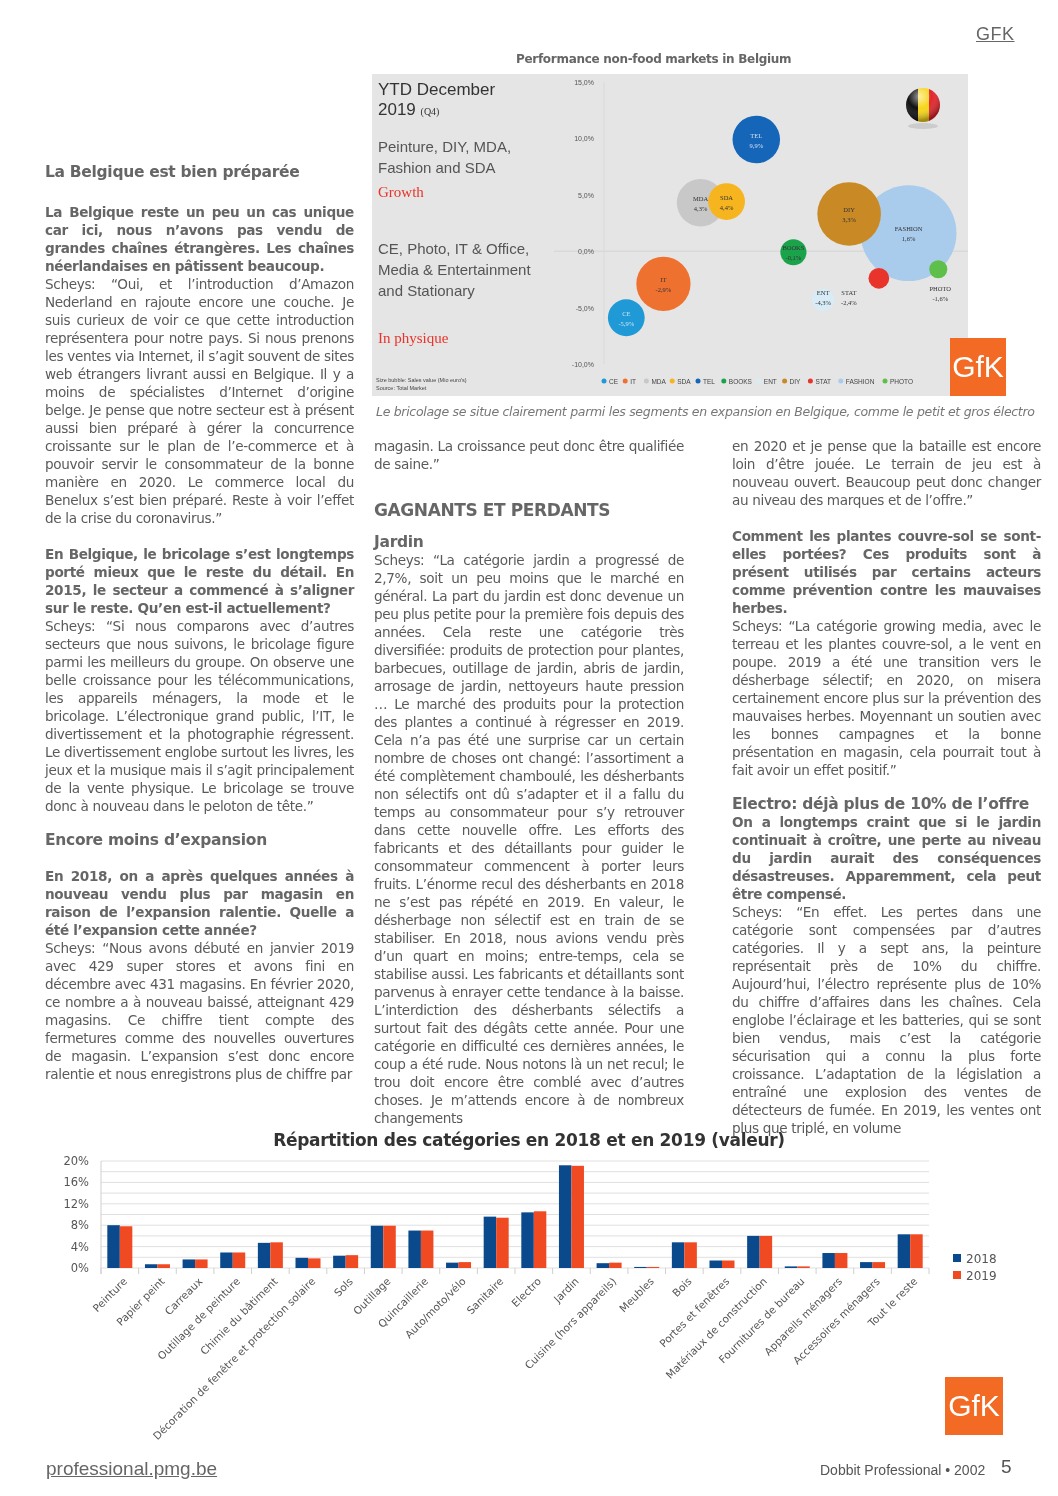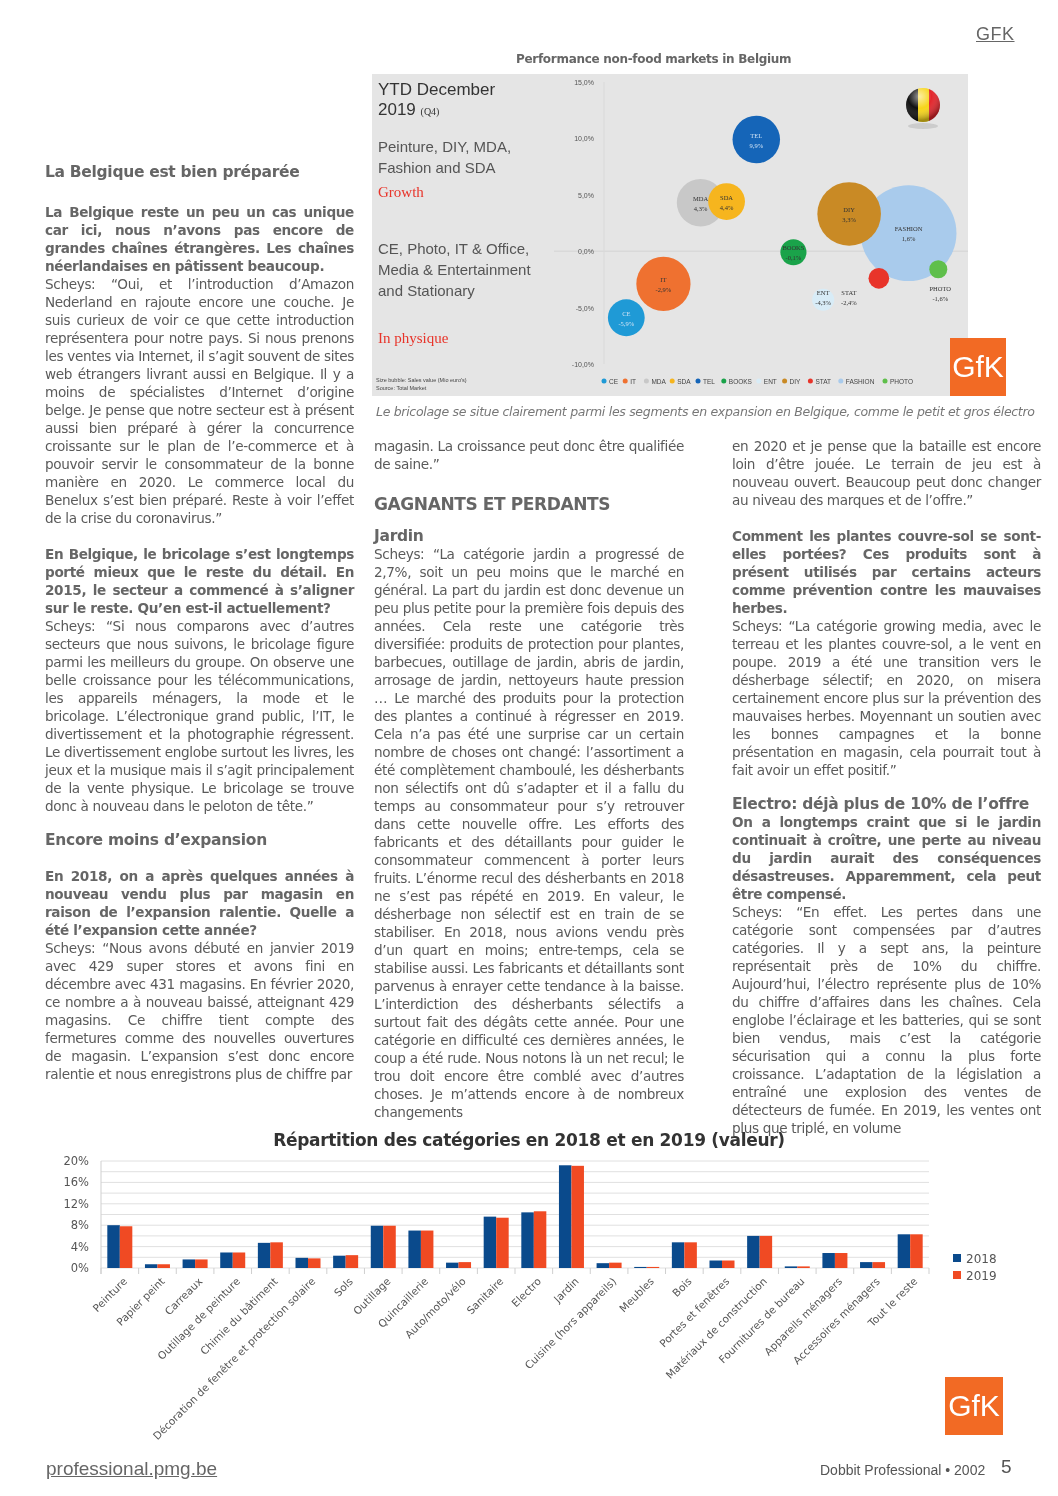--- a/index.html
+++ b/index.html
@@ -142,32 +142,32 @@
       </g>
       <circle cx="0" cy="0" r="17" fill="url(#gloss)"></circle>
     </g>
   </svg>
   <div class="abs gfk-box" style="left:578px;top:264px;width:56px;height:58px;font-size:30px;">GfK</div>
 </div>
 <div class="abs caption">Le bricolage se situe clairement parmi les segments en expansion en Belgique, comme le petit et gros électro</div>
 
 <div class="col" style="left:45px;top:163px;width:309px;">
   <p class="h2">La Belgique est bien préparée</p>
-  <p class="q" style="margin-top:22px;">La Belgique reste un peu un cas unique car ici, nous n’avons pas encore de grandes chaînes étrangères. Les chaînes néerlandaises en pâtissent beaucoup.</p>
+  <p class="q" style="margin-top:22px;">La Belgique reste un peu un cas unique car ici, nous n’avons pas vendu de grandes chaînes étrangères. Les chaînes néerlandaises en pâtissent beaucoup.</p>
   <p>Scheys: “Oui, et l’introduction d’Amazon Nederland en rajoute encore une couche. Je suis curieux de voir ce que cette introduction représentera pour notre pays. Si nous prenons les ventes via Internet, il s’agit souvent de sites web étrangers livrant aussi en Belgique. Il y a moins de spécialistes d’Internet d’origine belge. Je pense que notre secteur est à présent aussi bien préparé à gérer la concurrence croissante sur le plan de l’e-commerce et à pouvoir servir le consommateur de la bonne manière en 2020. Le commerce local du Benelux s’est bien préparé. Reste à voir l’effet de la crise du coronavirus.”</p>
   <p class="q" style="margin-top:18px;">En Belgique, le bricolage s’est longtemps porté mieux que le reste du détail. En 2015, le secteur a commencé à s’aligner sur le reste. Qu’en est-il actuellement?</p>
   <p>Scheys: “Si nous comparons avec d’autres secteurs que nous suivons, le bricolage figure parmi les meilleurs du groupe. On observe une belle croissance pour les télécommunications, les appareils ménagers, la mode et le bricolage. L’électronique grand public, l’IT, le divertissement et la photographie régressent. Le divertissement englobe surtout les livres, les jeux et la musique mais il s’agit principalement de la vente physique. Le bricolage se trouve donc à nouveau dans le peloton de tête.”</p>
   <p class="h2" style="margin-top:16px;">Encore moins d’expansion</p>
   <p class="q" style="margin-top:18px;">En 2018, on a après quelques années à nouveau vendu plus par magasin en raison de l’expansion ralentie. Quelle a été l’expansion cette année?</p>
   <p>Scheys: “Nous avons débuté en janvier 2019 avec 429 super stores et avons fini en décembre avec 431 magasins. En février 2020, ce nombre a à nouveau baissé, atteignant 429 magasins. Ce chiffre tient compte des fermetures comme des nouvelles ouvertures de magasin. L’expansion s’est donc encore ralentie et nous enregistrons plus de chiffre par</p>
 </div>
 
 <div class="col" style="left:374px;top:437px;width:310px;">
   <p>magasin. La croissance peut donc être qualifiée de saine.”</p>
-  <p class="h1" style="margin-top:22px;">GAGNANTS ET PERDANTS</p>
+  <p class="h1" style="margin-top:28px;">GAGNANTS ET PERDANTS</p>
   <p class="h2" style="margin-top:14px;">Jardin</p>
   <p>Scheys: “La catégorie jardin a progressé de 2,7%, soit un peu moins que le marché en général. La part du jardin est donc devenue un peu plus petite pour la première fois depuis des années. Cela reste une catégorie très diversifiée: produits de protection pour plantes, barbecues, outillage de jardin, abris de jardin, arrosage de jardin, nettoyeurs haute pression … Le marché des produits pour la protection des plantes a continué à régresser en 2019. Cela n’a pas été une surprise car un certain nombre de choses ont changé: l’assortiment a été complètement chamboulé, les désherbants non sélectifs ont dû s’adapter et il a fallu du temps au consommateur pour s’y retrouver dans cette nouvelle offre. Les efforts des fabricants et des détaillants pour guider le consommateur commencent à porter leurs fruits. L’énorme recul des désherbants en 2018 ne s’est pas répété en 2019. En valeur, le désherbage non sélectif est en train de se stabiliser. En 2018, nous avions vendu près d’un quart en moins; entre-temps, cela se stabilise aussi. Les fabricants et détaillants sont parvenus à enrayer cette tendance à la baisse. L’interdiction des désherbants sélectifs a surtout fait des dégâts cette année. Pour une catégorie en difficulté ces dernières années, le coup a été rude. Nous notons là un net recul; le trou doit encore être comblé avec d’autres choses. Je m’attends encore à de nombreux changements</p>
 </div>
 
 <div class="col" style="left:732px;top:437px;width:309px;">
   <p>en 2020 et je pense que la bataille est encore loin d’être jouée. Le terrain de jeu est à nouveau ouvert. Beaucoup peut donc changer au niveau des marques et de l’offre.”</p>
   <p class="q" style="margin-top:18px;">Comment les plantes couvre-sol se sont-elles portées? Ces produits sont à présent utilisés par certains acteurs comme prévention contre les mauvaises herbes.</p>
   <p>Scheys: “La catégorie growing media, avec le terreau et les plantes couvre-sol, a le vent en poupe. 2019 a été une transition vers le désherbage sélectif; en 2020, on misera certainement encore plus sur la prévention des mauvaises herbes. Moyennant un soutien avec les bonnes campagnes et la bonne présentation en magasin, cela pourrait tout à fait avoir un effet positif.”</p>
   <p class="h2" style="margin-top:16px;">Electro: déjà plus de 10% de l’offre</p>
   <p class="q" style="">On a longtemps craint que si le jardin continuait à croître, une perte au niveau du jardin aurait des conséquences désastreuses. Apparemment, cela peut être compensé.</p>

